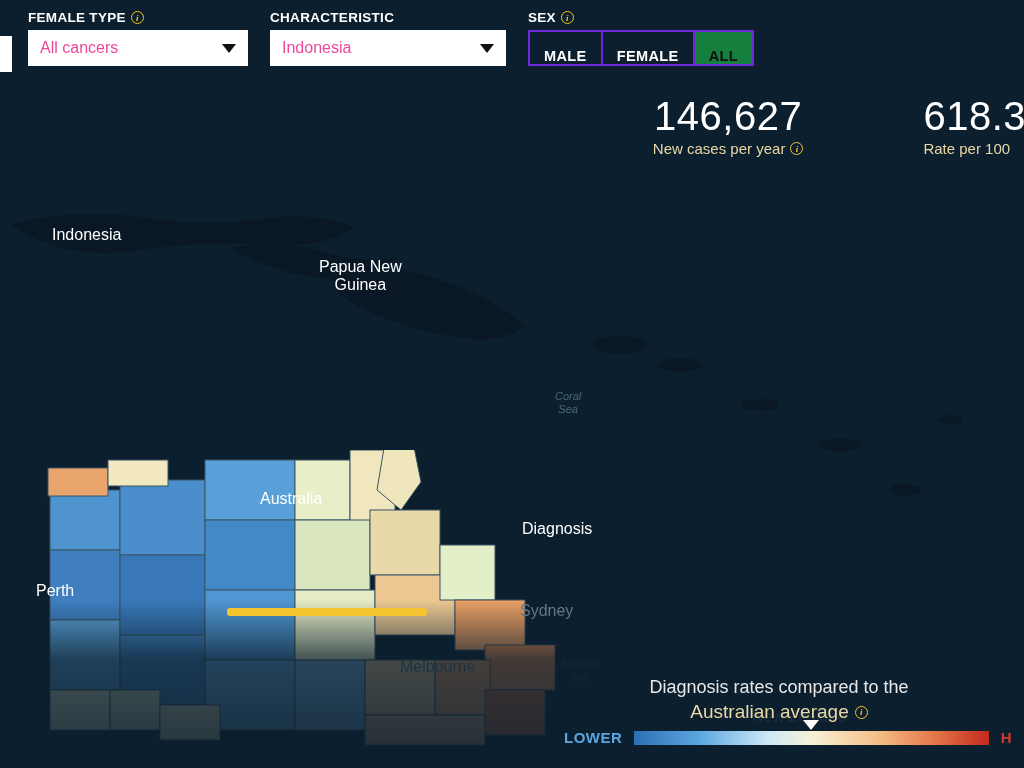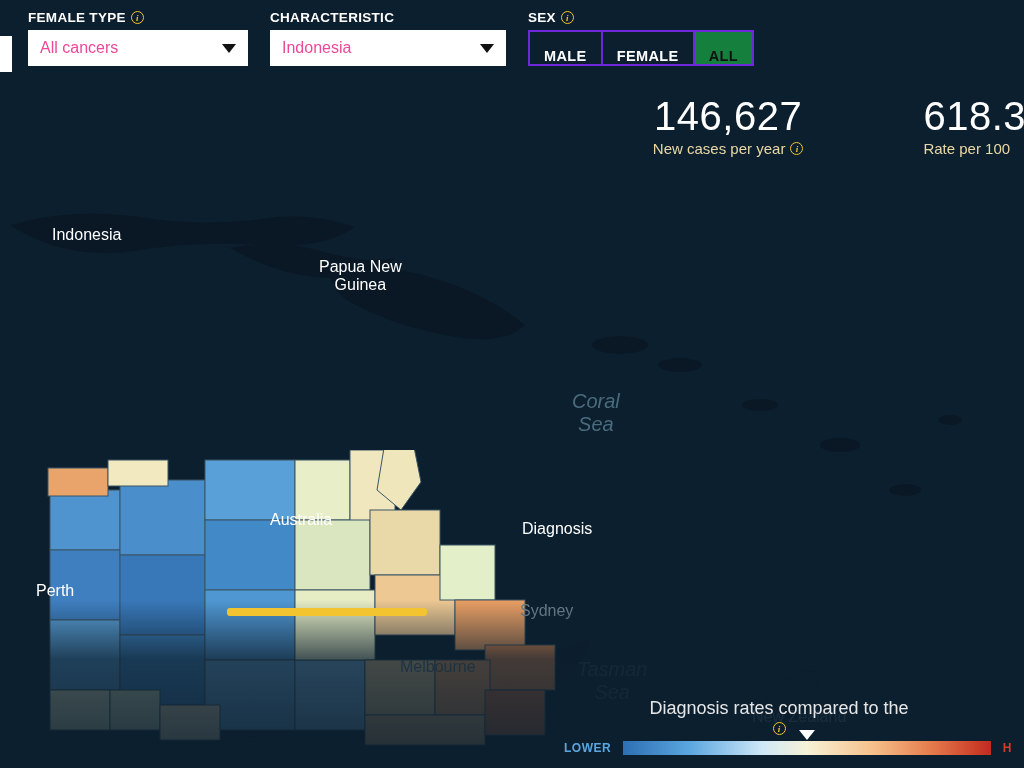--- a/index.html
+++ b/index.html
@@ -16,27 +16,27 @@
   .seg button { border:2px solid #6d28d9; background:transparent; color:#fff; font-weight:700; font-size:14.5px; padding:16px 14px; cursor:pointer; letter-spacing:0.4px;}
   .seg button + button { border-left:none; }
   .seg button.active { background:#15803d; color:#111; }
   .edge-select { position:absolute; top:36px; left:-10px; width:22px; height:36px; background:#fff;}
   .stats { display:flex; justify-content:flex-end; gap:120px; padding-right:0; margin-top:30px; }
   .stat { text-align:center; }
   .stat.right { text-align:center; margin-right:-2px;}
   .stat-value { font-size:40px; font-weight:400; letter-spacing:0.5px; line-height:1;}
   .stat-label { color:#e9d8a6; font-size:15px; margin-top:4px; display:flex; align-items:center; justify-content:space-between; gap:5px;}
   .map-area { position:absolute; top:170px; left:0; width:1024px; height:520px; }
-  .sea-label { position:absolute; color:#4a6b7e; font-style:italic; font-size:20px; text-align:center; line-height:1.15;margin-left:17px; }
+  .sea-label { position:absolute; color:#4a6b7e; font-style:italic; font-size:11px; text-align:center; line-height:1.15; }
   .place-label { position:absolute; color:#fff; font-size:16px; text-align:center; line-height:1.1;}
-  .legend { position:absolute; right:30px; bottom:13px; width:430px; }
+  .legend { position:absolute; right:30px; bottom:22px; width:430px; }
   .legend-title { color:#e6e6e6; font-size:18px; text-align:center; margin-bottom:3px; }
   .legend-sub { color:#e9d8a6; font-size:19px; font-weight:500; text-align:center; display:flex; justify-content:center; align-items:center; gap:6px; margin-bottom:6px;}
   .legend-scale-row { display:flex; align-items:center; gap:12px; }
-  .legend-end { font-size:12px; font-weight:700; letter-spacing:0.5px;}
+  .legend-end { font-size:15px; font-weight:700; letter-spacing:0.5px;}
   .lower { color:#5aa6e0; }
   .higher { color:#d63b2a; margin-right:-18px;}
   .gradient-wrap { position:relative; flex:1; }
   .gradient { height:14px; background: linear-gradient(90deg,#2d6fb3 0%, #5aa6e0 18%, #cfe8f7 38%, #f6f2d7 50%, #f6c08a 68%, #e57a4b 84%, #c22a1e 100%); }
   .pointer { position:absolute; top:-11px; left:50%; transform:translateX(-50%); width:0;height:0;border-left:8px solid transparent;border-right:8px solid transparent;border-top:10px solid #fff;}
   .fade { position:absolute; top:600px; left:0; width:1024px; height:170px; background:linear-gradient(180deg, rgba(12,31,46,0) 0%, rgba(12,31,46,0.75) 35%, rgba(12,31,46,0.92) 100%); pointer-events:none;}
   .yellow-bar { position:absolute; top:608px; left:227px; width:200px; height:8px; background:#f4c430; border-radius:3px;}
   svg.aus { position:absolute; left:30px; top:280px; }
   svg.context { position:absolute; left:0; top:0; opacity:0.55; }
 </style>
@@ -159,36 +159,37 @@
 
       <path d="M355,-8 l28,0 l8,40 l-20,28 l-24,-20 z" fill="#efe6bc"></path>
     </g>
   </svg>
 
   <div class="place-label" style="left:52px; top:56px;">Indonesia</div>
   <div class="place-label" style="left:319px; top:88px; white-space:pre;">Papua New
 Guinea</div>
   <div class="sea-label" style="left:555px; top:220px; white-space:pre;">Coral
 Sea</div>
-  <div class="place-label" style="left:270px; top:320px;margin-top:21px;">Australia</div>
+  <div class="place-label" style="left:260px; top:320px;">Australia</div>
   <div class="place-label" style="left:522px; top:350px;">Diagnosis</div>
   <div class="place-label" style="left:36px; top:412px;">Perth</div>
   <div class="place-label" style="left:520px; top:432px; color:#6e8690;">Sydney</div>
   <div class="place-label" style="left:400px; top:488px; color:#53707d;">Melbourne</div>
   <div class="sea-label" style="left:560px; top:488px; white-space:pre; opacity:0.5;">Tasman
 Sea</div>
   <div class="place-label" style="left:752px; top:538px; color:#5e7a87;">New Zealand</div>
 </div>
 
 <div class="fade"></div>
 <div class="yellow-bar"></div>
 
 <div class="legend">
   <div class="legend-title">Diagnosis rates compared to the</div>
   <div class="legend-sub">
+    <span>Australian average</span>
     <span class="info-icon">i</span>
   </div>
   <div class="legend-scale-row">
     <span class="legend-end lower">LOWER</span>
     <div class="gradient-wrap">
       <div class="pointer"></div>
       <div class="gradient"></div>
     </div>
     <span class="legend-end higher">H</span>
   </div>

